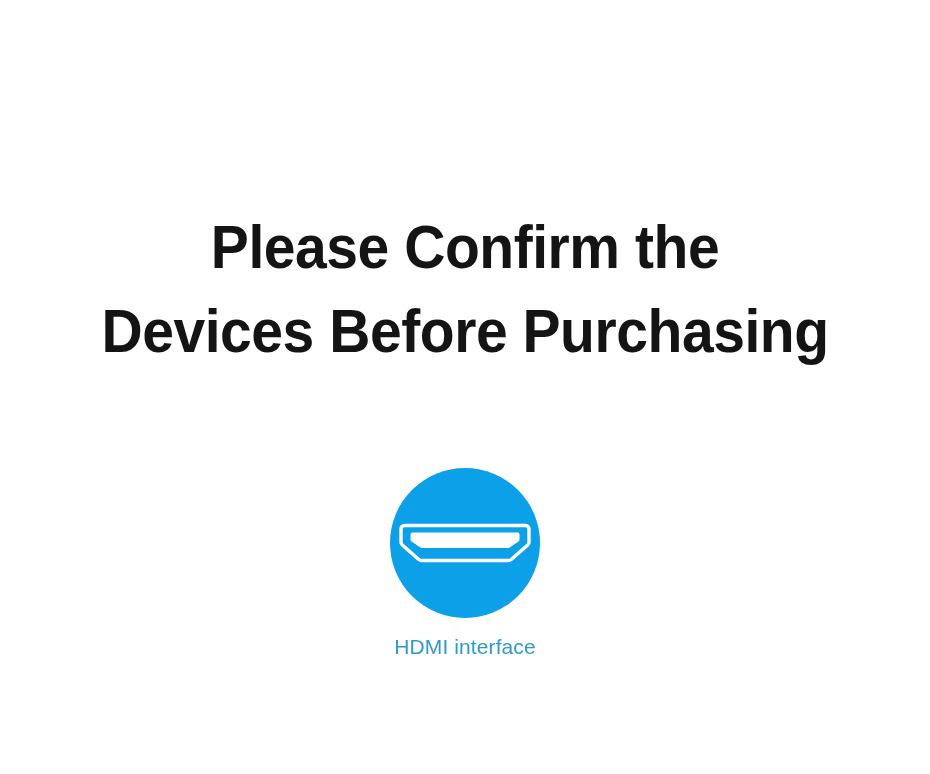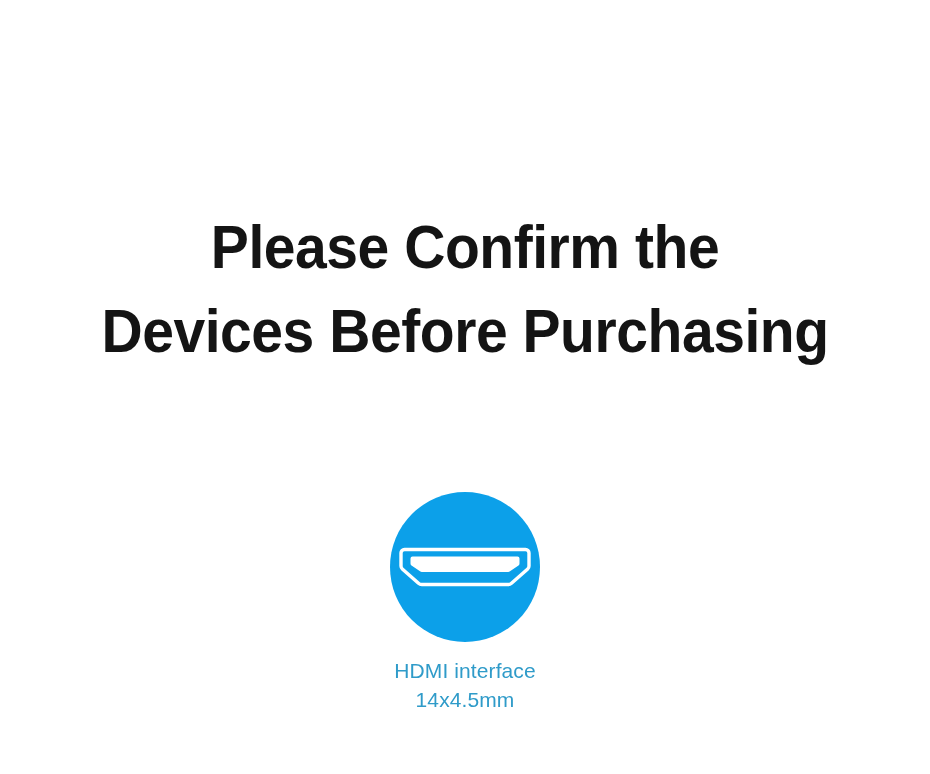--- a/index.html
+++ b/index.html
@@ -41,21 +41,21 @@
   }
   .headline-line {
     display: block;
     white-space: nowrap;
   }
 
   
   .icon-row {
     position: absolute;
     left: 0;
-    top: 492px;
+    top: 468px;
     width: 930px;
     display: flex;
     justify-content: center;
     align-items: flex-start;
     gap: 122px;
   }
 
   .icon-block {
     display: flex;
     flex-direction: column;
@@ -131,19 +131,18 @@
                    H23.9
                    a3 3 0 0 1 -1.9 -0.7
                    L13.5 22.5
                    a2.5 2.5 0 0 1 -1 -2
                    V15.5
                    a2 2 0 0 1 2 -2 Z" fill="#ffffff"></path>
         </svg>
       </div>
       <div class="caption">
         <span class="caption-line">HDMI interface</span>
-        <span class="caption-line">14x4.5mm</span>
       </div>
     </div>
 
 
   </div>
 </div>
 
 </body></html>

